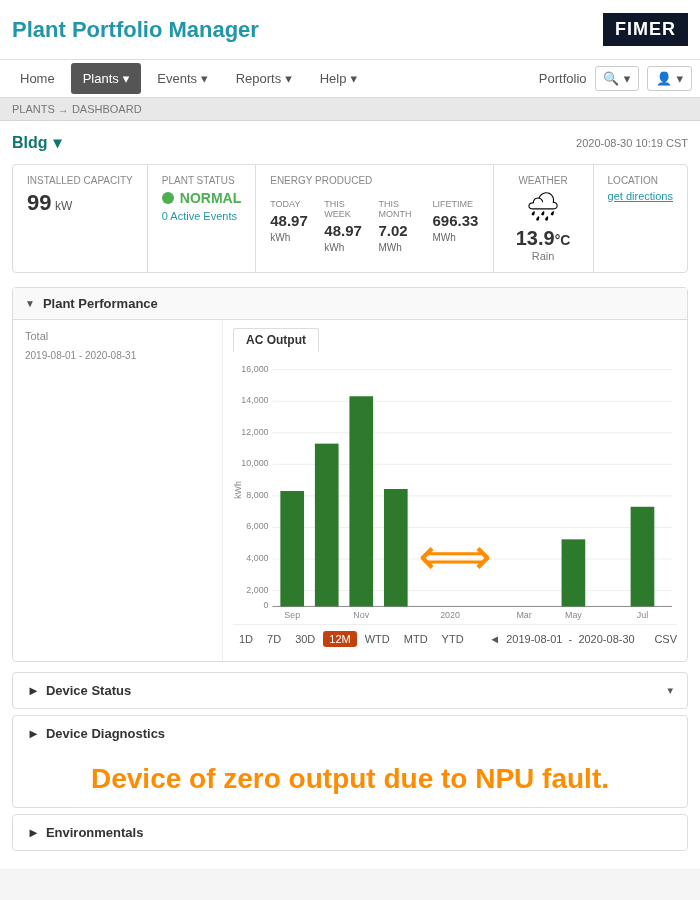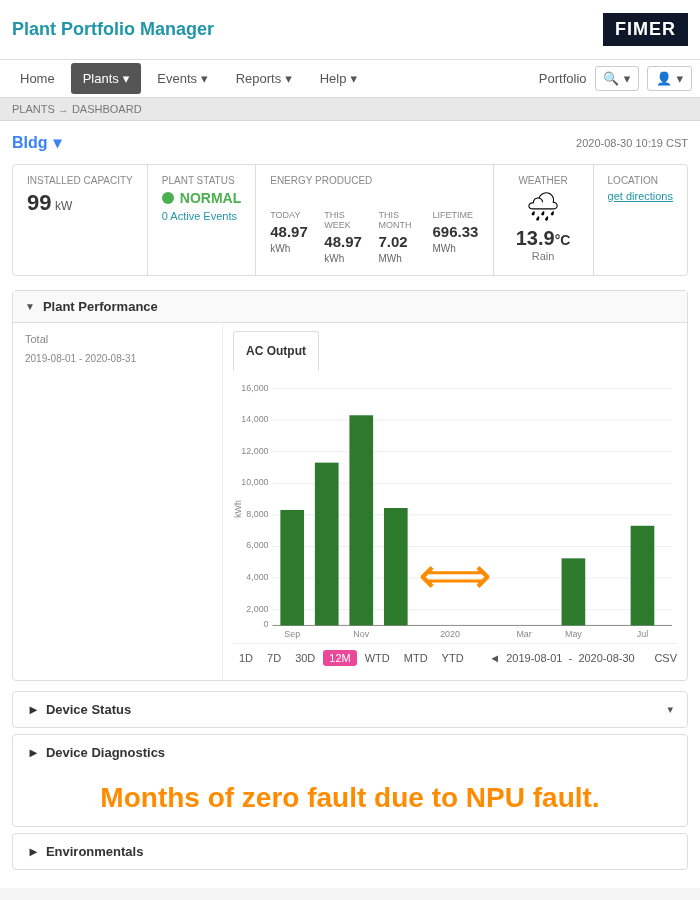--- a/index.html
+++ b/index.html
@@ -1,54 +1,54 @@
 <!DOCTYPE html>
 <html><head>
   <meta charset="utf-8">
   <style>
     * { box-sizing: border-box; margin: 0; padding: 0; }
     body { font-family: Arial, sans-serif; font-size: 13px; background: #f5f5f5; width: 700px; min-height: 900px; overflow-x: hidden; }
 
     
     .header { background: #fff; border-bottom: 1px solid #ddd; display: flex; align-items: center; justify-content: space-between; padding: 0 12px; height: 60px; }
-    .header-title { color: #2196a8; font-size: 18px; font-weight: bold; }
+    .header-title { color: #2196a8; font-size: 22px; font-weight: bold; }
     .fimer-logo { background: #0f172a; color: #fff; font-weight: bold; font-size: 18px; padding: 6px 12px; letter-spacing: 1px; }
 
     
     .nav { background: #fff; border-bottom: 1px solid #ddd; display: flex; align-items: center; justify-content: space-between; padding: 0 8px; height: 38px; }
     .nav-left { display: flex; gap: 4px; }
     .nav-item { padding: 8px 12px; color: #555; cursor: pointer; font-size: 13px; border-radius: 3px; display: flex; align-items: center; gap: 4px; }
     .nav-item.active { background: #555; color: #fff; border-radius: 3px; }
     .nav-right { display: flex; align-items: center; gap: 8px; color: #555; font-size: 13px; }
     .nav-right-item { display: flex; align-items: center; gap: 4px; cursor: pointer; padding: 4px 8px; border-radius: 3px; border: 1px solid #ccc; }
 
     
     .breadcrumb { background: #e8e8e8; padding: 5px 12px; font-size: 11px; color: #777; border-bottom: 1px solid #d5d5d5; }
 
     
     .dashboard { background: #fff; margin: 0; padding: 12px; }
 
     
     .top-bar { display: flex; align-items: center; justify-content: space-between; margin-bottom: 12px; }
-    .bldg-selector { font-size: 16px; font-weight: bold; color: #3b82f6; display: flex; align-items: center; gap: 6px; cursor: pointer; justify-content: space-between; }
+    .bldg-selector { font-size: 16px; font-weight: bold; color: #0f766e; display: flex; align-items: center; gap: 6px; cursor: pointer; justify-content: space-between; }
     .timestamp { font-size: 11px; color: #777; }
 
     
     .stats-row { display: flex; border: 1px solid #ddd; border-radius: 4px; overflow: hidden; margin-bottom: 14px; }
     .stat-box { padding: 10px 14px; border-right: 1px solid #ddd; flex-shrink: 0; }
     .stat-box:last-child { border-right: none; }
     .stat-label { font-size: 10px; color: #888; text-transform: uppercase; margin-bottom: 4px; }
     .stat-value { font-size: 22px; font-weight: bold; color: #333; }
     .stat-unit { font-size: 12px; color: #555; }
     .status-normal { color: #4caf50; font-weight: bold; font-size: 14px; display: flex; align-items: center; gap: 6px; }
     .status-dot { width: 12px; height: 12px; background: #4caf50; border-radius: 50%; display: inline-block; }
     .active-events { color: #2196a8; font-size: 11px; margin-top: 4px; }
 
     .energy-box { flex: 1; }
-    .energy-grid { display: grid; grid-template-columns: repeat(4, 1fr); gap: 8px; margin-top: 24px; }
+    .energy-grid { display: grid; grid-template-columns: repeat(4, 1fr); gap: 8px; margin-top: 13px; }
     .energy-item { }
     .energy-period { font-size: 9px; text-transform: uppercase; color: #888; margin-bottom: 3px; }
     .energy-val { font-size: 15px; font-weight: bold; color: #333; }
     .energy-unit { font-size: 10px; color: #666; }
 
     .weather-box { min-width: 100px; text-align: center; }
     .weather-temp { font-size: 20px; font-weight: bold; color: #333; }
     .weather-desc { font-size: 11px; color: #777; }
     .weather-icon { font-size: 28px; margin-bottom: 4px; }
 
@@ -65,32 +65,32 @@
     .perf-left { width: 210px; padding: 10px 12px; border-right: 1px solid #eee; flex-shrink: 0; }
     .perf-total { font-size: 11px; color: #888; margin-bottom: 8px; }
     .legend-item { display: flex; align-items: center; gap: 6px; margin-bottom: 6px; }
     .legend-color { width: 14px; height: 14px; background: #2d7a2d; display: inline-block; flex-shrink: 0; }
     .legend-label { font-size: 12px; color: #333; }
     .legend-val { font-size: 12px; color: #333; margin-left: auto; }
     .date-range { font-size: 10px; color: #888; margin-top: 6px; }
 
     .perf-right { flex: 1; padding: 8px 10px; }
     .tab-bar { display: flex; margin-bottom: 8px; }
-    .tab-btn { padding: 12px 12px; border: 1px solid #ddd; background: #fff; font-size: 12px; cursor: pointer; color: #555; border-radius: 3px 3px 0 0; }
+    .tab-btn { padding: 4px 12px; border: 1px solid #ddd; background: #fff; font-size: 12px; cursor: pointer; color: #555; border-radius: 3px 3px 0 0; }
     .tab-btn.active { background: #fff; border-bottom-color: #fff; color: #333; font-weight: bold; }
 
     
     .chart-container { position: relative; height: 260px; }
     .chart-svg { width: 100%; height: 100%; }
 
     
     .time-controls { display: flex; align-items: center; justify-content: space-between; padding: 6px 0; border-top: 1px solid #eee; margin-top: 4px; }
     .time-btns { display: flex; gap: 2px; }
     .time-btn { padding: 2px 6px; font-size: 11px; border: none; background: none; color: #555; cursor: pointer; border-radius: 2px; }
-    .time-btn.active { background: #ec4899; color: #fff; border-radius: 3px; }
+    .time-btn.active { background: #c2410c; color: #fff; border-radius: 3px; }
     .date-nav { display: flex; align-items: center; gap: 6px; font-size: 11px; color: #555; }
     .csv-btn { font-size: 11px; color: #555; cursor: pointer; background: none; border: none; }
 
     
     .collapsible { border: 1px solid #ddd; border-radius: 4px; margin-bottom: 6px; background: #fff; }
     .collapsible-header { display: flex; align-items: center; justify-content: space-between; padding: 10px 14px; cursor: pointer; }
     .collapsible-title { font-size: 13px; font-weight: bold; color: #333; display: flex; align-items: center; gap: 6px; }
     .collapsible-arrow { font-size: 11px; color: #555; }
 
     
@@ -318,21 +318,21 @@
   </div>
 
   <div class="collapsible">
     <div class="collapsible-header">
       <div class="collapsible-title">
         <span>►</span>
         <span>Device Diagnostics</span>
       </div>
     </div>
 
-    <div class="npu-text">Months of zero fault due to NPU fault.</div>
+    <div class="npu-text">Device of zero output due to NPU fault.</div>
   </div>
 
   <div class="collapsible">
     <div class="collapsible-header">
       <div class="collapsible-title">
         <span>►</span>
         <span>Environmentals</span>
       </div>
     </div>
   </div>

